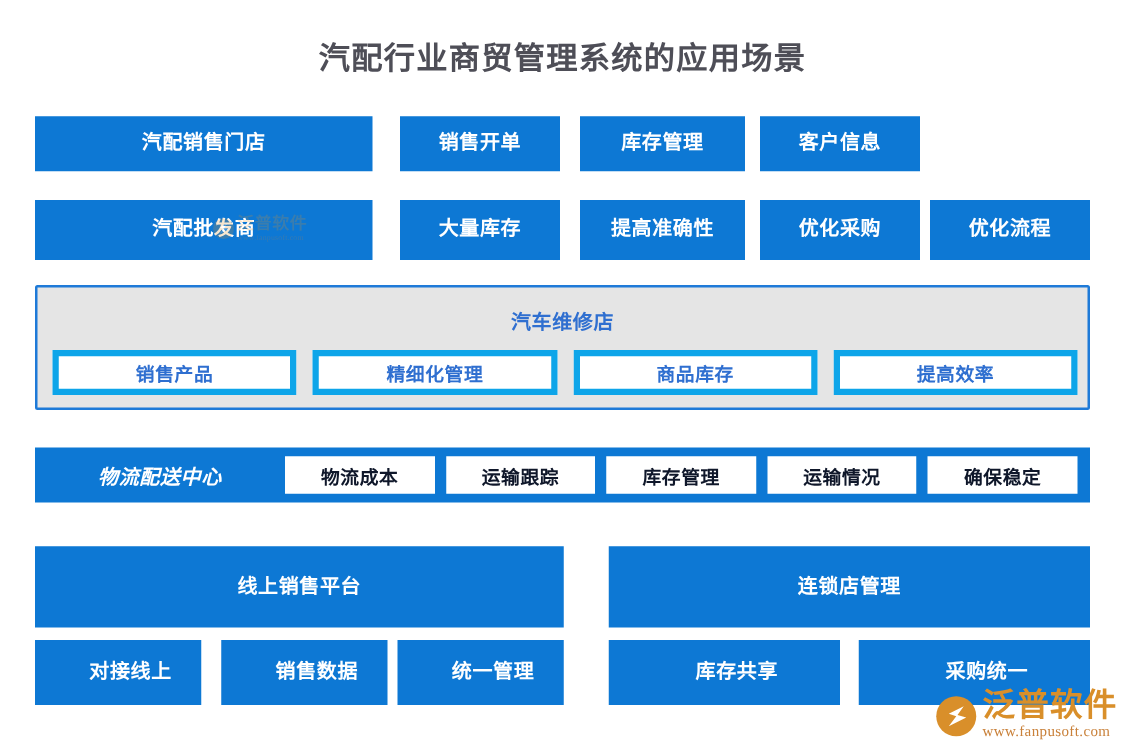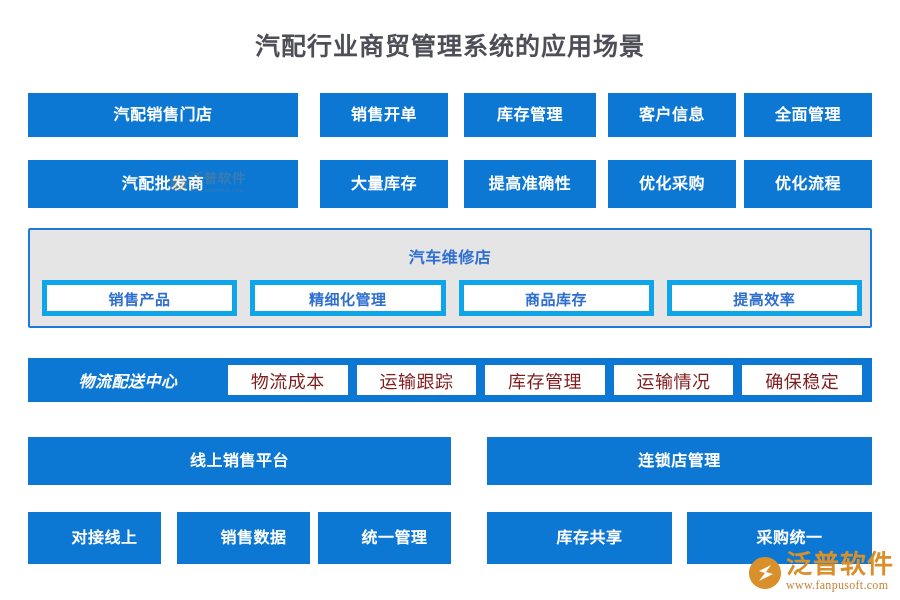--- a/index.html
+++ b/index.html
@@ -134,32 +134,32 @@
     flex: 1 1 auto;
     height: 30px;
     display: flex;
     align-items: stretch;
     gap: 9px;
     padding-right: 10px;
   }
   .logi-item {
     flex: 1 1 0;
     background: #ffffff;
-    color: #7f1d1d;
-    font-size: 18px;
-    font-weight: normal;
+    color: #0f172a;
+    font-size: 15px;
+    font-weight: bold;
     display: flex;
     align-items: center;
     justify-content: center;
     letter-spacing: 0.5px;
     white-space: nowrap;
   }
 
   
-  .grp-head { position: absolute; top: 437px; height: 48px; }
+  .grp-head { position: absolute; top: 437px; height: 65px; }
   .grp-head-left  { left: 28px;  width: 423px; }
   .grp-head-right { left: 487px; width: 385px; }
 
   .grp-sub { position: absolute; top: 512px; height: 52px; padding-left: 20px; }
 
   .s-l1 { left: 28px;  width: 133px; }
   .s-l2 { left: 177px; width: 133px; }
   .s-l3 { left: 318px; width: 133px; }
   .s-r1 { left: 487px; width: 185px; }
   .s-r2 { left: 687px; width: 185px; }
@@ -207,21 +207,20 @@
 <body>
 
 <div class="page">
 
   <div class="title">汽配行业商贸管理系统的应用场景</div>
 
   <div class="chip row-abs r1 r-c1">汽配销售门店</div>
   <div class="chip row-abs r1 r-c2">销售开单</div>
   <div class="chip row-abs r1 r-c3">库存管理</div>
   <div class="chip row-abs r1 r-c4">客户信息</div>
-  <div class="chip row-abs r1 r-c5">全面管理</div>
 
   <div class="chip row-abs r2 r-c1">汽配批发商</div>
   <div class="chip row-abs r2 r-c2">大量库存</div>
   <div class="chip row-abs r2 r-c3">提高准确性</div>
   <div class="chip row-abs r2 r-c4">优化采购</div>
   <div class="chip row-abs r2 r-c5">优化流程</div>
 
   <div class="wm wm-faint">
     <span class="wm-logo">
       <svg viewBox="0 0 34 34" width="34" height="34" aria-hidden="true">

